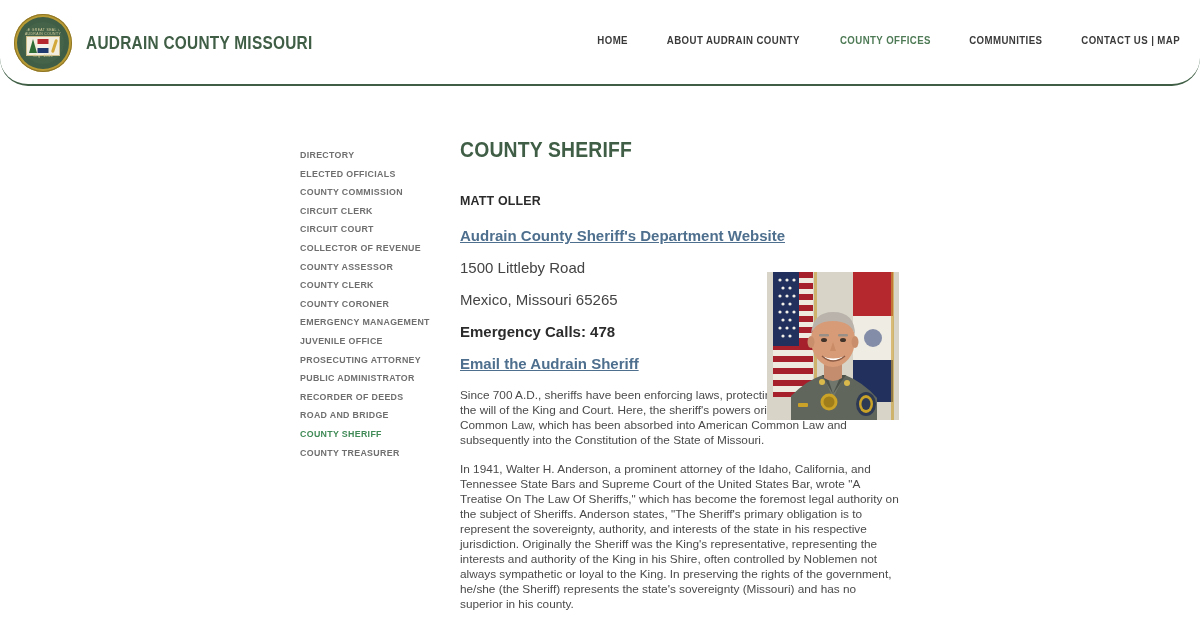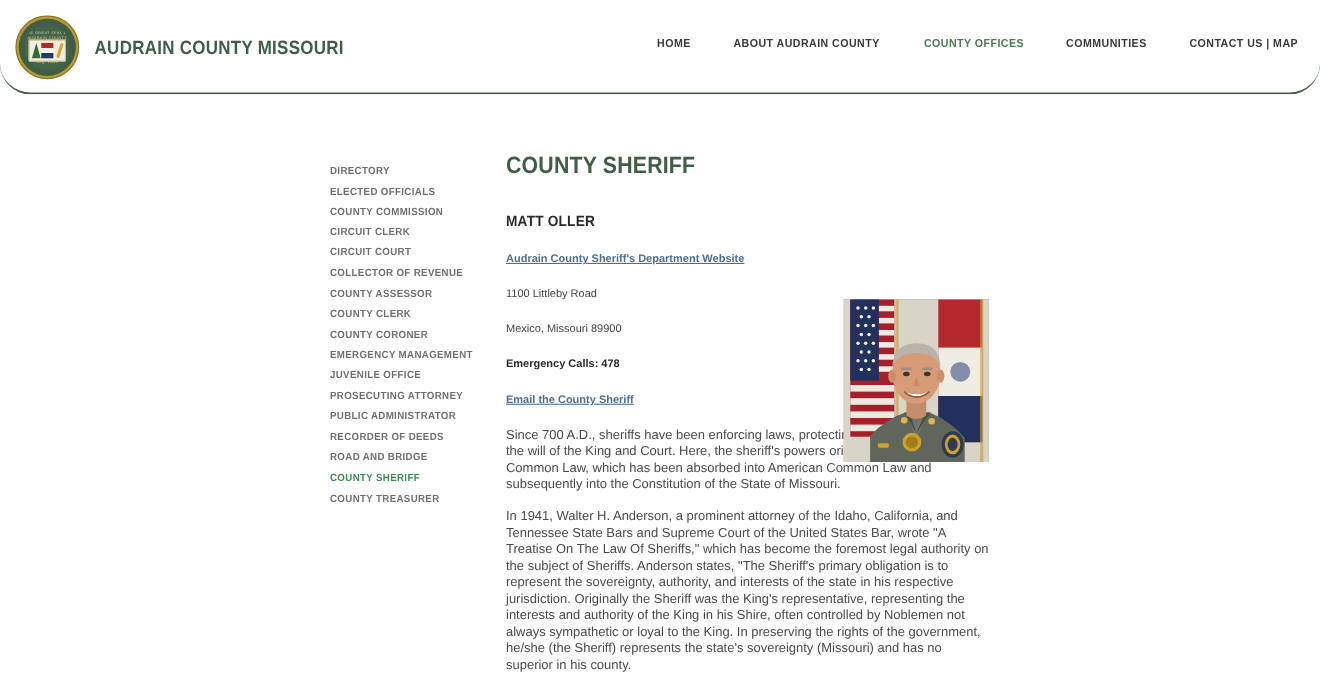--- a/index.html
+++ b/index.html
@@ -174,21 +174,21 @@
     color: #2b2b2b;
     font-size: 13.5px;
     font-weight: bold;
     letter-spacing: .2px;
     margin: 0 0 20px 0;
     transform: scaleX(0.92);
     transform-origin: left center;
   }
 
   .info-line {
-    font-size: 10px;
+    font-size: 15px;
     color: #444444;
     line-height: 15px;
     margin: 0 0 17px 0;
   }
   .info-line.bold { font-weight: bold; color: #2b2b2b; }
   a.info-link {
     color: #4e6f8e;
     font-weight: bold;
     text-decoration: underline;
     cursor: pointer;
@@ -268,25 +268,25 @@
     <a class="side-item" href="#">COUNTY TREASURER</a>
   </nav>
 
   <div id="content">
     <h1 id="page-title">COUNTY SHERIFF</h1>
     <h2 id="official-name">MATT OLLER</h2>
 
     <p class="info-line">
       <a class="info-link" href="#">Audrain County Sheriff's Department Website</a>
     </p>
-    <p class="info-line">1100 Littleby Road</p>
-    <p class="info-line">Mexico, Missouri 89900</p>
+    <p class="info-line">1500 Littleby Road</p>
+    <p class="info-line">Mexico, Missouri 65265</p>
     <p class="info-line bold">Emergency Calls: 478</p>
     <p class="info-line">
-      <a class="info-link" href="#">Email the County Sheriff</a>
+      <a class="info-link" href="#">Email the Audrain Sheriff</a>
     </p>
 
     <p class="body-para">Since 700 A.D., sheriffs have been enforcing laws, protecting citizens, and enforcing the will of the King and Court. Here, the sheriff's powers originated in English Common Law, which has been absorbed into American Common Law and subsequently into the Constitution of the State of Missouri.</p>
     <p class="body-para">In 1941, Walter H. Anderson, a prominent attorney of the Idaho, California, and Tennessee State Bars and Supreme Court of the United States Bar, wrote "A Treatise On The Law Of Sheriffs," which has become the foremost legal authority on the subject of Sheriffs. Anderson states, "The Sheriff's primary obligation is to represent the sovereignty, authority, and interests of the state in his respective jurisdiction. Originally the Sheriff was the King's representative, representing the interests and authority of the King in his Shire, often controlled by Noblemen not always sympathetic or loyal to the King. In preserving the rights of the government, he/she (the Sheriff) represents the state's sovereignty (Missouri) and has no superior in his county.</p>
 
   </div>
 
   <div id="sheriff-photo">
     <svg width="132" height="148" viewBox="0 0 132 148" xmlns="http://www.w3.org/2000/svg" aria-hidden="true">
 

